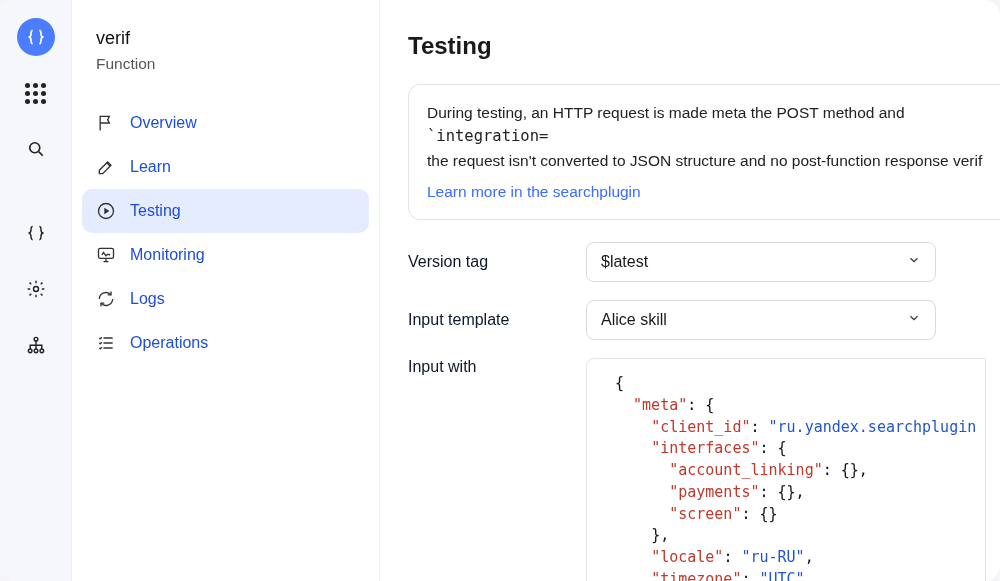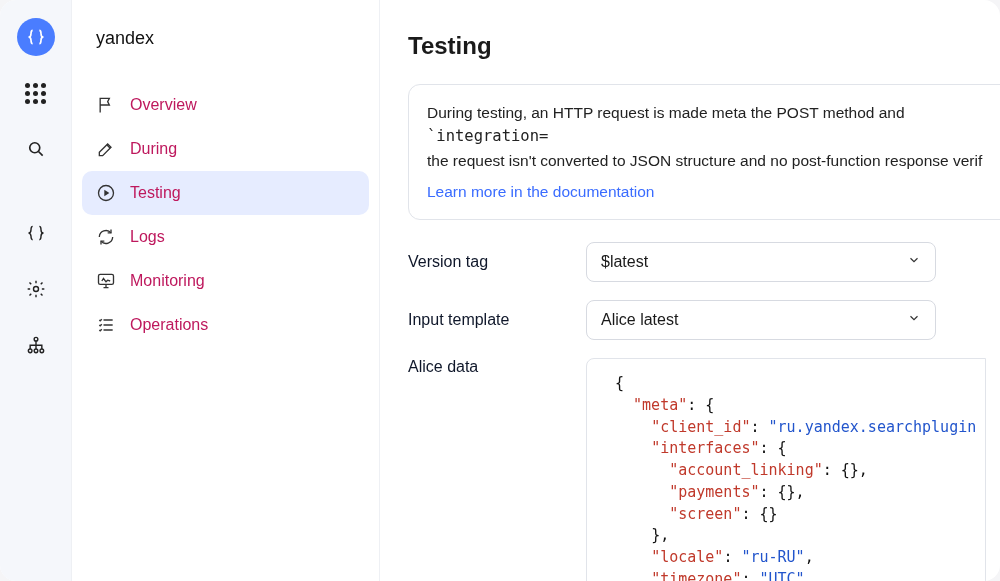--- a/index.html
+++ b/index.html
@@ -52,21 +52,21 @@
 }
 .sb-header { padding: 0 24px 14px 24px; }
 .sb-title { font-size: 18px; font-weight: 400; color: #111; margin-bottom: 6px; }
 .sb-subtitle { font-size: 15.5px; color: #555; }
 .sb-nav { margin-top: 14px; }
 .sb-item {
   display: flex; align-items: center;
   gap: 14px;
   padding: 12px 24px;
   font-size: 16px;
-  color: #be185d;
+  color: #1d4ed8;
   cursor: pointer;
   border-radius: 0;
 }
 .sb-item.active { background: #e6ecff; border-radius: 10px; margin: 0 10px; padding: 12px 14px; }
 .sb-icon { width: 20px; height: 20px; stroke: #333; fill: none; stroke-width: 1.6; flex-shrink: 0; }
 .main {
   flex: 1;
   padding: 32px 0 0 28px;
   overflow: hidden;
   position: relative;
@@ -166,99 +166,100 @@
           <circle cx="5" cy="19" r="2.2"></circle>
           <circle cx="12" cy="19" r="2.2"></circle>
           <circle cx="19" cy="19" r="2.2"></circle>
           <path d="M12 7.2v5M12 12.2H5v4.6M12 12.2v4.6M12 12.2h7v4.6"></path>
         </svg>
     </div>
   </div>
 
   <div class="sidebar">
     <div class="sb-header">
-      <div class="sb-title">yandex</div>
+      <div class="sb-title">verif</div>
+      <div class="sb-subtitle">Function</div>
     </div>
     <div class="sb-nav">
       <div class="sb-item">
         <svg class="sb-icon" viewBox="0 0 24 24">
             <path d="M5 21V4h11l-2 4 2 4H5"></path>
           </svg>
         <span>Overview</span>
       </div>
       <div class="sb-item">
         <svg class="sb-icon" viewBox="0 0 24 24">
             <path d="M4 16l10-10 4 4-10 10H4v-4z"></path>
             <path d="M13 7l4 4"></path>
           </svg>
-        <span>During</span>
+        <span>Learn</span>
       </div>
       <div class="sb-item active">
         <svg class="sb-icon" viewBox="0 0 24 24">
             <circle cx="12" cy="12" r="9"></circle>
             <path d="M10 8l6 4-6 4V8z" fill="#333" stroke="none"></path>
           </svg>
         <span>Testing</span>
-      </div>
-      <div class="sb-item">
-        <svg class="sb-icon" viewBox="0 0 24 24">
-            <path d="M4 12a8 8 0 0 1 14-5M20 12a8 8 0 0 1-14 5"></path>
-            <path d="M18 3v4h-4M6 21v-4h4"></path>
-          </svg>
-        <span>Logs</span>
       </div>
       <div class="sb-item">
         <svg class="sb-icon" viewBox="0 0 24 24">
             <rect x="3" y="4" width="18" height="12" rx="2"></rect>
             <path d="M7 12l2-3 3 4 2-2 3 1"></path>
             <path d="M9 20h6M12 16v4"></path>
           </svg>
         <span>Monitoring</span>
       </div>
       <div class="sb-item">
         <svg class="sb-icon" viewBox="0 0 24 24">
+            <path d="M4 12a8 8 0 0 1 14-5M20 12a8 8 0 0 1-14 5"></path>
+            <path d="M18 3v4h-4M6 21v-4h4"></path>
+          </svg>
+        <span>Logs</span>
+      </div>
+      <div class="sb-item">
+        <svg class="sb-icon" viewBox="0 0 24 24">
             <path d="M9 6h11M9 12h11M9 18h11"></path>
             <path d="M4 6l1 1 2-2M4 12l1 1 2-2M4 18l1 1 2-2"></path>
           </svg>
         <span>Operations</span>
       </div>
     </div>
   </div>
 
   <div class="main">
     <div class="main-title">Testing</div>
 
     <div class="notice">
       <span>During testing, an HTTP request is made meta the POST method and </span><span class="mono">`integration=</span><br>
       <span>the request isn't converted to JSON structure and no post-function response verif</span><br>
-      <span class="notice-link">Learn more in the documentation</span>
+      <span class="notice-link">Learn more in the searchplugin</span>
     </div>
 
     <div class="form-row">
       <div class="form-label">Version tag</div>
       <div class="select">
         <span>$latest</span>
         <svg class="chev" viewBox="0 0 24 24" fill="none" stroke="#333" stroke-width="2">
             <path d="M6 9l6 6 6-6"></path>
           </svg>
       </div>
     </div>
 
     <div class="form-row">
       <div class="form-label">Input template</div>
       <div class="select">
-        <span>Alice latest</span>
+        <span>Alice skill</span>
         <svg class="chev" viewBox="0 0 24 24" fill="none" stroke="#333" stroke-width="2">
             <path d="M6 9l6 6 6-6"></path>
           </svg>
       </div>
     </div>
 
     <div class="form-row top">
-      <div class="form-label">Alice data</div>
+      <div class="form-label">Input with</div>
       <div class="code-box"><span class="p">{</span>
   <span class="k">"meta"</span><span class="p">: {</span>
     <span class="k">"client_id"</span><span class="p">: </span><span class="s">"ru.yandex.searchplugin</span>
     <span class="k">"interfaces"</span><span class="p">: {</span>
       <span class="k">"account_linking"</span><span class="p">: {},</span>
       <span class="k">"payments"</span><span class="p">: {},</span>
       <span class="k">"screen"</span><span class="p">: {}</span>
     <span class="p">},</span>
     <span class="k">"locale"</span><span class="p">: </span><span class="s">"ru-RU"</span><span class="p">,</span>
     <span class="k">"timezone"</span><span class="p">: </span><span class="s">"UTC"</span></div>

